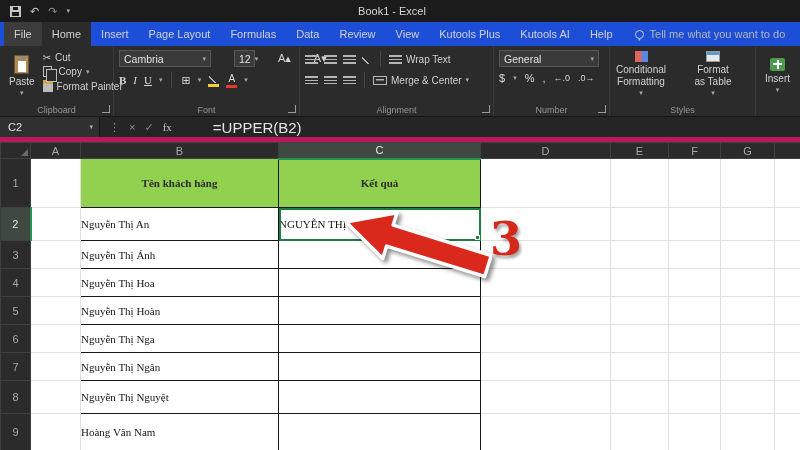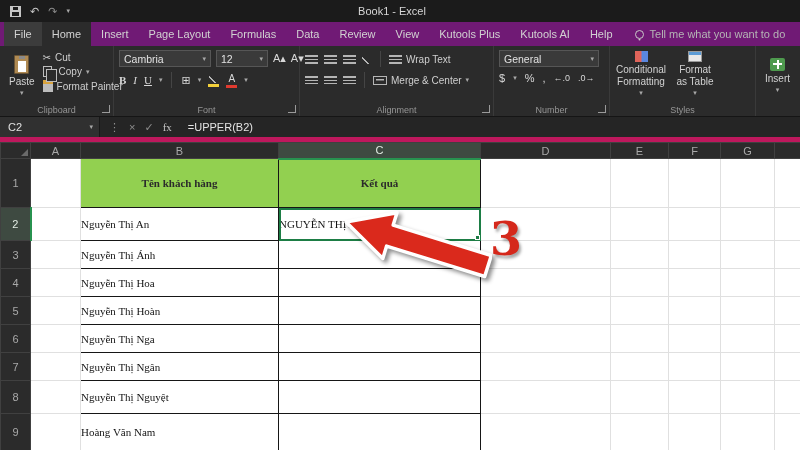--- a/index.html
+++ b/index.html
@@ -10,38 +10,38 @@
   .titlebar { height:22px; background:#1b1b1b; position:relative; display:flex; align-items:center; }
   .qat { display:flex; align-items:center; gap:9px; padding-left:10px; font-size:11px; color:#c6c6c6; z-index:2; }
   .icon-floppy { width:11px; height:11px;
     background: linear-gradient(#1b1b1b 0 0) 2px 6px/7px 4px no-repeat,
                 linear-gradient(#1b1b1b 0 0) 3px 1px/5px 3px no-repeat, #c6c6c6; }
   .qat .dim { color:#8a8a8a; }
   .caret { font-size:7px; color:#a8a8a8; }
   .apptitle { position:absolute; left:0; right:16px; text-align:center; font-size:11px; color:#d6d6d6; }
 
   
-  .tabrow { height:24px; background:#701a75; display:flex; align-items:stretch; font-size:11px; padding-left:4px; }
+  .tabrow { height:24px; background:#1d4ed8; display:flex; align-items:stretch; font-size:11px; padding-left:4px; }
   .tab { display:flex; align-items:center; padding:0 10px; color:#d2d2d2; white-space:nowrap; }
   .tab.file { background:#3c3c3c; }
   .tab.active { background:#2b2b2b; }
   .tellme { display:flex; align-items:center; gap:6px; margin-left:12px; color:#b5b5b5; white-space:nowrap; }
   .bulb { width:9px; height:9px; border:1px solid #c9c9c9; border-radius:50%; box-shadow:0 5px 0 -3.5px #c9c9c9; }
 
   
   .ribbon { height:71px; background:#2b2b2b; display:flex; border-bottom:1px solid #151515; }
   .rgroup { position:relative; border-right:1px solid #3a3a3a; padding:3px 4px 13px 5px; display:flex; }
   .glabel { position:absolute; bottom:1px; left:0; right:0; text-align:center; font-size:9px; color:#969696; }
   .launcher { position:absolute; right:3px; bottom:3px; width:8px; height:8px;
     border-right:1px solid #9a9a9a; border-bottom:1px solid #9a9a9a; }
   .bigbtn { display:flex; flex-direction:column; align-items:center; justify-content:center;
     gap:2px; padding:2px 4px; font-size:10px; color:#d2d2d2; text-align:center; line-height:1.15; }
   .minicol { display:flex; flex-direction:column; justify-content:flex-start; gap:3px; padding:3px 0 0 4px; }
   .rbtn { display:flex; align-items:center; gap:4px; font-size:10px; color:#cfcfcf; white-space:nowrap; }
-  .row { display:flex; align-items:center; gap:5px; }
+  .row { display:flex; align-items:center; gap:23px; }
   .col { display:flex; flex-direction:column; gap:5px; }
   .combo { display:flex; align-items:center; justify-content:space-between; gap:4px;
     background:#3a3a3a; border:1px solid #565656; height:17px; padding:0 4px; font-size:10.5px; color:#e2e2e2; }
   .fmt { font-size:11px; color:#d8d8d8; }
   .fmt.b { font-weight:bold; font-family:"Liberation Serif",serif; }
   .fmt.i { font-style:italic; font-family:"Liberation Serif",serif; }
   .fmt.u { text-decoration:underline; font-family:"Liberation Serif",serif; }
   .stack { display:flex; flex-direction:column; align-items:center; gap:1px; font-size:10px; color:#d8d8d8; }
   .bar-red { width:11px; height:3px; background:#e03a2f; }
   .bar-yellow { width:11px; height:3px; background:#f2cf3a; }
@@ -62,21 +62,21 @@
                 linear-gradient(#fff 0 0) center/2px 9px no-repeat, #4e9a4e; }
   .vsep { width:1px; height:16px; background:#454545; margin:0 2px; }
   .wraplbl { font-size:10px; color:#cfcfcf; }
 
   
   .fbar { height:25px; background:#252525; display:flex; align-items:stretch; border-bottom:5px solid #be185d; }
   .namebox { width:100px; background:#303030; border-right:1px solid #191919; display:flex; align-items:center;
     justify-content:space-between; padding:0 6px 0 8px; font-size:11px; color:#e0e0e0; }
   .fbtns { display:flex; align-items:center; gap:9px; padding:0 9px; font-size:11px; color:#8e8e8e; }
   .fbtns .fx { font-family:"Liberation Serif",serif; color:#c6c6c6; }
-  .finput { flex:1; display:flex; align-items:center; padding-left:7px; font-size:11px; color:#e4e4e4; }
+  .finput { flex:1; display:flex; align-items:center; padding-left:7px; font-size:15px; color:#e4e4e4;margin-left:25px; }
 
   
   .sheet { position:relative; width:800px; height:308px; background:#ffffff; overflow:hidden; }
   table.grid { border-collapse:collapse; table-layout:fixed; width:800px; }
   .grid td { overflow:hidden; white-space:nowrap; font-size:11px; padding:0; }
   .ch, .rh { background:#2b2b2b; border:1px solid #404040; color:#a9a9a9; font-size:10.5px;
     text-align:center; vertical-align:middle; font-weight:normal; }
   .ch.sel { background:#3e4a41; color:#e2ece3; border-bottom:2px solid #27924f; }
   .rh.sel { background:#3e4a41; color:#e2ece3; border-right:2px solid #27924f; }
   .selall { position:relative; }
@@ -158,21 +158,21 @@
     <span class="launcher"></span>
   </div>
 
   <div class="rgroup" style="width:186px">
     <div class="col" style="padding-top:1px">
       <div class="row">
         <div class="combo" style="width:92px">
           <span>Cambria</span>
           <span class="caret">▾</span>
         </div>
-        <div class="combo" style="width:52px">
+        <div class="combo" style="width:21px">
           <span>12</span>
           <span class="caret">▾</span>
         </div>
         <span class="fmt">A▴</span>
         <span class="fmt">A▾</span>
       </div>
       <div class="row" style="gap:7px">
         <span class="fmt b">B</span>
         <span class="fmt i">I</span>
         <span class="fmt u">U</span>

